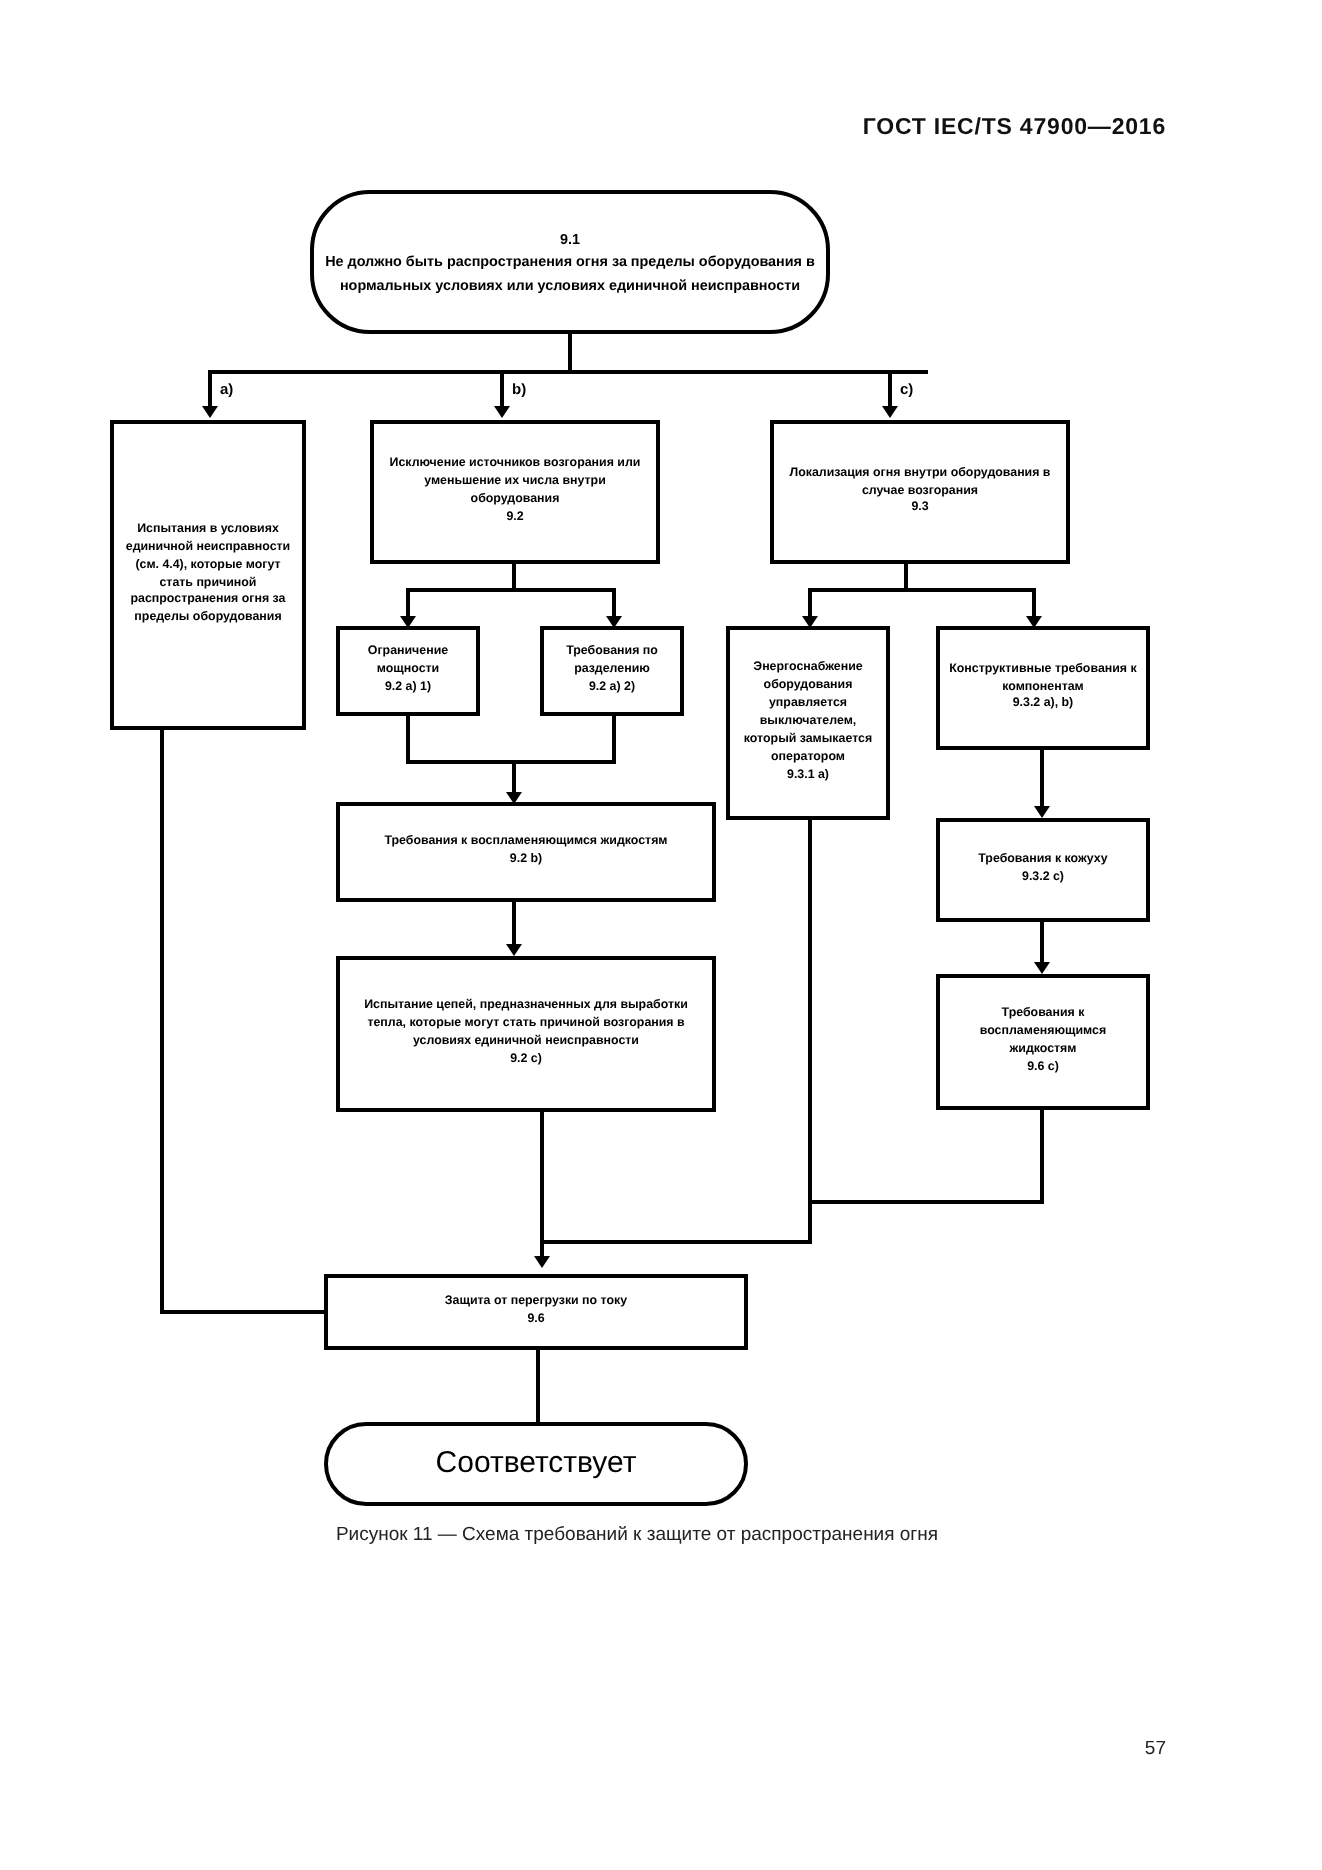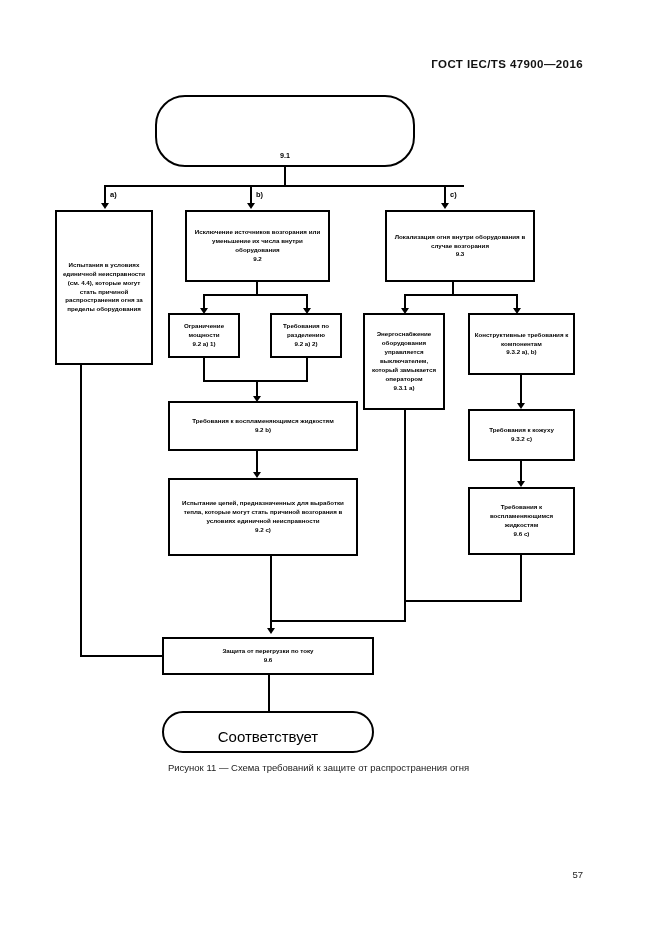--- a/index.html
+++ b/index.html
@@ -7,21 +7,21 @@
   .page{position:relative;width:661px;height:935px;background:#fff;margin:0 auto;overflow:hidden;}
 
   .hdr{position:absolute;top:58px;right:78px;font-size:11.5px;font-weight:bold;letter-spacing:.4px;color:#111;}
 
   .chart{position:absolute;left:0;top:0;width:661px;height:790px;}
 
   .node{position:absolute;box-sizing:border-box;border:2px solid #000;background:#fff;
         display:flex;align-items:center;justify-content:center;text-align:center;
         font-size:6.2px;font-weight:bold;line-height:1.45;color:#000;padding:3px 4px;z-index:3;}
   .node span{display:block;}
-  .term{border-radius:30px;border-width:2.5px;align-items:flex-end;}
+  .term{border-radius:30px;border-width:2.5px;}
   .term.start{font-size:7.2px;line-height:1.6;}
   .term.end{font-size:15px;font-weight:normal;}
 
   .ln{position:absolute;background:#000;z-index:1;}
   .h{height:2px;} .v{width:2px;}
 
   .arw{position:absolute;width:0;height:0;border-left:4px solid transparent;
        border-right:4px solid transparent;border-top:6px solid #000;z-index:2;}
 
   .tag{position:absolute;font-size:7.5px;font-weight:bold;color:#000;z-index:4;}
@@ -35,20 +35,21 @@
 
 <div class="page">
 
   <div class="hdr">ГОСТ IEC/TS 47900—2016</div>
 
   <div class="chart">
 
     <div class="node term start" style="left:155px;top:95px;width:260px;height:72px;">
       <div>
         <span>9.1</span>
+        <span>Не должно быть распространения огня за пределы оборудования в нормальных условиях или условиях единичной неисправности</span>
       </div>
     </div>
 
     <div class="ln v" style="left:284px;top:167px;height:18px;"></div>
     <div class="ln h" style="left:104px;top:185px;width:360px;"></div>
 
     <div class="ln v" style="left:104px;top:185px;height:20px;"></div>
     <div class="arw" style="left:101px;top:203px;"></div>
     <div class="tag" style="left:110px;top:190px;">a)</div>
 

